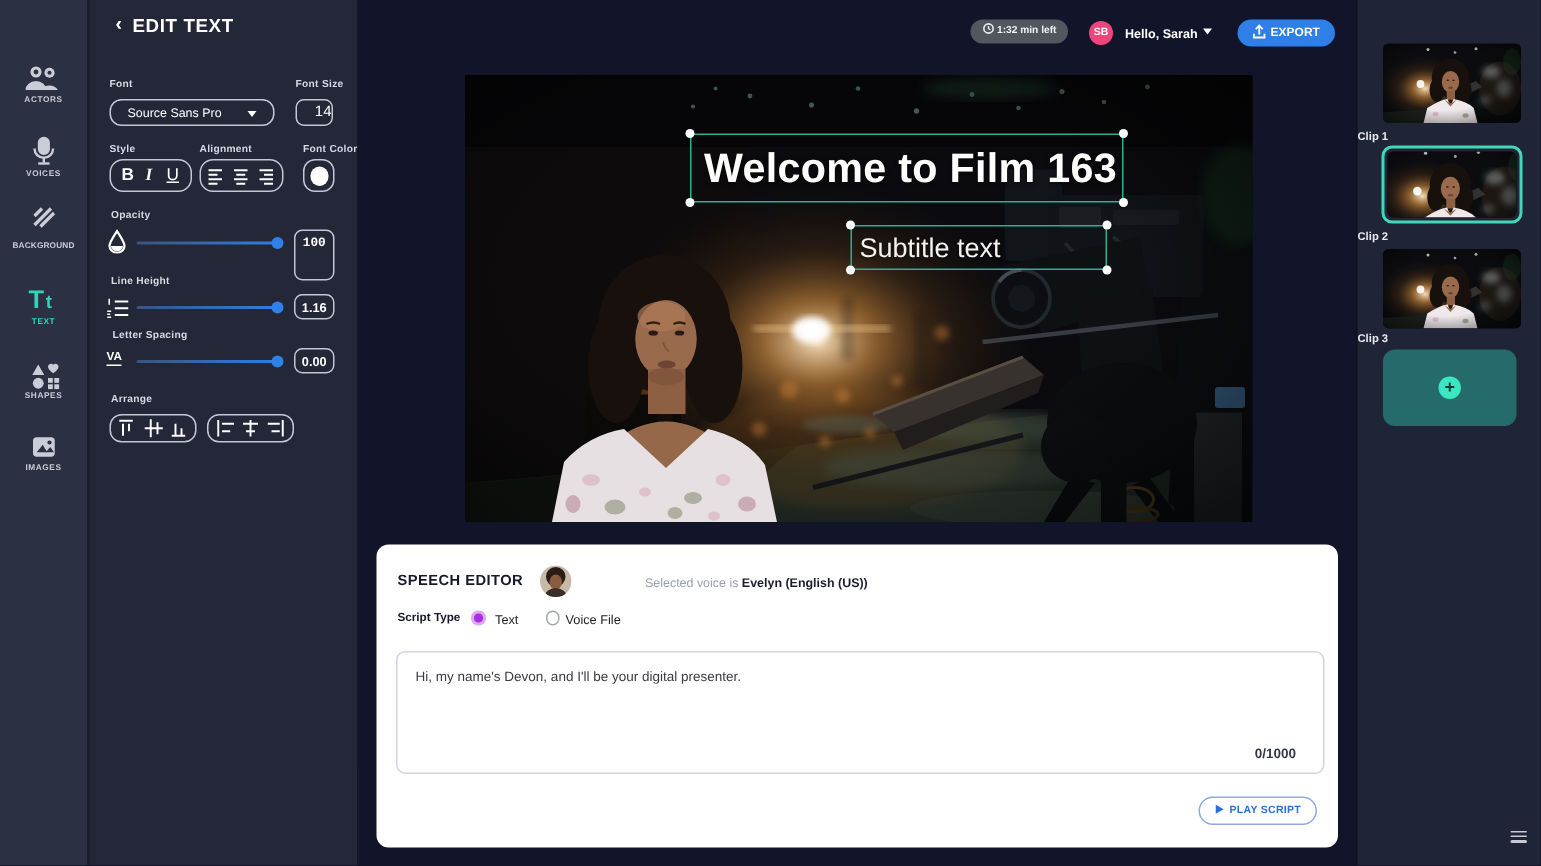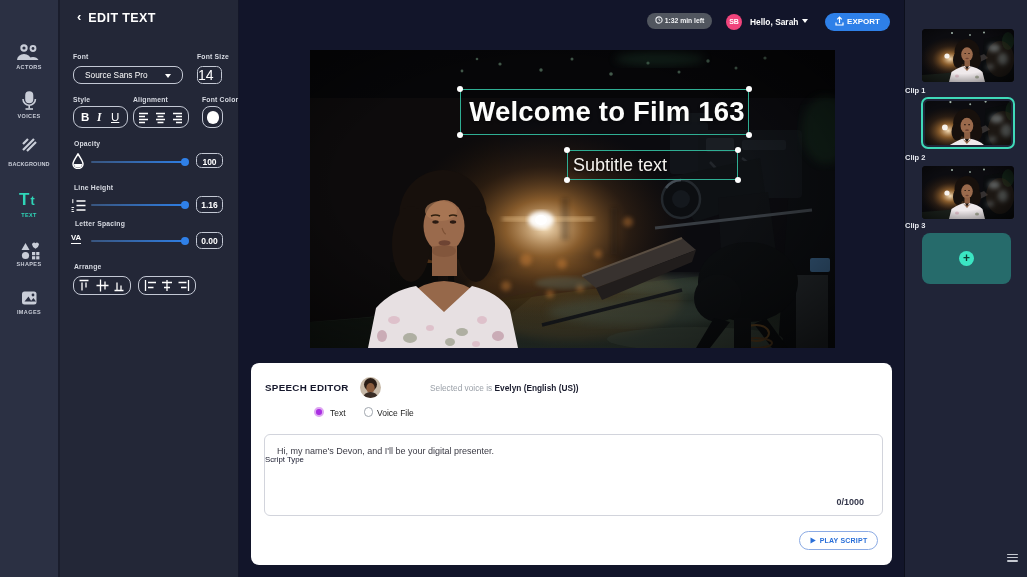--- a/index.html
+++ b/index.html
@@ -37,21 +37,21 @@
 .selbox { position:absolute; border:1.5px solid #2fae93; }
 .handle { position:absolute; width:6px; height:6px; border-radius:50%; background:#fff; }
 #title1 { white-space:nowrap; color:#fdfdfc; font-weight:bold; font-size:27.5px; letter-spacing:.2px; text-align:center; line-height:44px; text-shadow:0 1px 3px rgba(0,0,0,.6); }
 #title2 { white-space:nowrap; color:#f4f2ee; font-weight:normal; font-size:18px; text-align:left; padding-left:5px; line-height:28px; text-shadow:0 1px 2px rgba(0,0,0,.6); }
 
 
 #speech { left:12px; top:363px; width:641px; height:202px; background:#fff; border-radius:8px; }
 #sptitle { left:14px; top:19px; font-size:9.8px; font-weight:bold; color:#16182c; letter-spacing:.3px; }
 #spvoice { left:135px; top:20px; font-size:8.3px; color:#9aa0a8;margin-left:44px; }
 #spvoice b { color:#1a1c2e; }
-#scriptlbl { left:14px; top:44px; font-size:7.8px; font-weight:normal; color:#16182c;margin-top:48px; }
+#scriptlbl { left:14px; top:44px; font-size:7.8px; font-weight:bold; color:#16182c; }
 .radlbl { position:absolute; font-size:8.5px; color:#222; }
 #txtarea { left:13px; top:71px; width:619px; height:82px; border:1.2px solid #d2d4dc; border-radius:6px; }
 #speechtext { left:26px; top:83px; font-size:9px; color:#3a3a44; }
 #counter { left:13px; top:134px; width:600px; text-align:right; font-size:9px; font-weight:bold; color:#33364a; }
 #playbtn { left:548px; top:168px; width:79px; height:19px; border:1.4px solid #8cabe4; border-radius:10px; color:#2a6fd8; font-size:7px; font-weight:bold; text-align:center; line-height:17px; letter-spacing:.2px; }
 
 
 #rightpanel { left:904px; top:0; width:123px; height:577px; background:#202437; border-left:1px solid #0c0f1c; }
 .thumb { position:absolute; left:17px; width:92px; height:53px; border-radius:4px; overflow:hidden; background:#0d0d11; }
 .cliplabel { position:absolute; left:0; width:123px; text-align:left; color:#e8eaf0; font-size:7.5px; font-weight:bold; }
@@ -118,21 +118,21 @@
   <div class="navlabel" style="top:309px;">IMAGES</div>
 </div>
 <div id="editpanel" class="abs">
   <div id="edithead"><span class="chev">‹</span><span class="t">EDIT TEXT</span></div>
 
   <div class="lbl" style="left:13px; top:53px;">Font</div>
   <div class="ctl" style="left:13px; top:66px; width:110px; height:18px; font-size:8.3px; line-height:16px; padding-left:11px;">Source Sans Pro
     <div style="position:absolute; right:11px; top:6.5px; width:0; height:0; border-left:3.5px solid transparent; border-right:3.5px solid transparent; border-top:4.5px solid #fff;"></div>
   </div>
   <div class="lbl" style="left:137px; top:53px;">Font Size</div>
-  <div class="ctl" style="left:137px; top:66px; width:25px; height:18px; font-size:14px; line-height:16px; text-align:left; border-radius:5.5px;">14</div>
+  <div class="ctl" style="left:137px; top:66px; width:25px; height:18px; font-size:10px; line-height:16px; text-align:right; border-radius:5.5px;">14</div>
 
   <div class="lbl" style="left:13px; top:96px;">Style</div>
   <div class="ctl" style="left:13px; top:106px; width:55px; height:22px; border-radius:9px;">
     <span style="position:absolute; left:7px; top:4px; font-size:11.5px; font-weight:bold;">B</span>
     <span style="position:absolute; left:23px; top:4px; font-size:11.5px; font-style:italic; font-family:'Liberation Serif',serif; font-weight:bold;">I</span>
     <span style="position:absolute; left:37px; top:4px; font-size:11.5px; text-decoration:underline;">U</span>
   </div>
   <div class="lbl" style="left:73px; top:96px;">Alignment</div>
   <div class="ctl" style="left:73px; top:106px; width:56px; height:22px; border-radius:9px;">
     <svg width="54" height="20" style="position:absolute;left:0;top:0;">
@@ -148,21 +148,21 @@
     <div style="position:absolute; left:3.5px; top:4px; width:12.5px; height:12.5px; border-radius:50%; background:#fff;"></div>
   </div>
 
   <div class="lbl" style="left:14px; top:140px;">Opacity</div>
   <svg width="14" height="16" style="position:absolute; left:11px; top:153px;">
     <path d="M7,1 C10,6 12,8.5 12,11 a5,4.5 0 0 1 -10,0 C2,8.5 4,6 7,1 Z" fill="none" stroke="#fff" stroke-width="1.5"></path>
     <path d="M3,11 a4,3.5 0 0 0 8,0 Z" fill="#fff"></path>
   </svg>
   <div class="track" style="left:31px; top:160.5px;"></div>
   <div class="knob" style="left:121px; top:157.5px;"></div>
-  <div class="valbox" style="left:136px; top:153px; width:27px; height:15px; line-height:16px;">100</div>
+  <div class="valbox" style="left:136px; top:153px; width:27px; height:34px; line-height:16px;font-family:Liberation Mono, monospace;">100</div>
 
   <div class="lbl" style="left:14px; top:184px;">Line Height</div>
   <svg width="16" height="14" style="position:absolute; left:10px; top:198px;">
     <g stroke="#fff" stroke-width="1.3">
       <path d="M6.5,3 h9 M6.5,7.5 h9 M6.5,12 h9"></path>
       <path d="M2.8,1.2 v4" stroke-width="1"></path>
       <path d="M1.5,9.5 h2.6 M1.5,11.5 h2 M1.5,13.5 h2.6" stroke-width="0.9"></path>
     </g>
   </svg>
   <div class="track" style="left:31px; top:204px;"></div>

